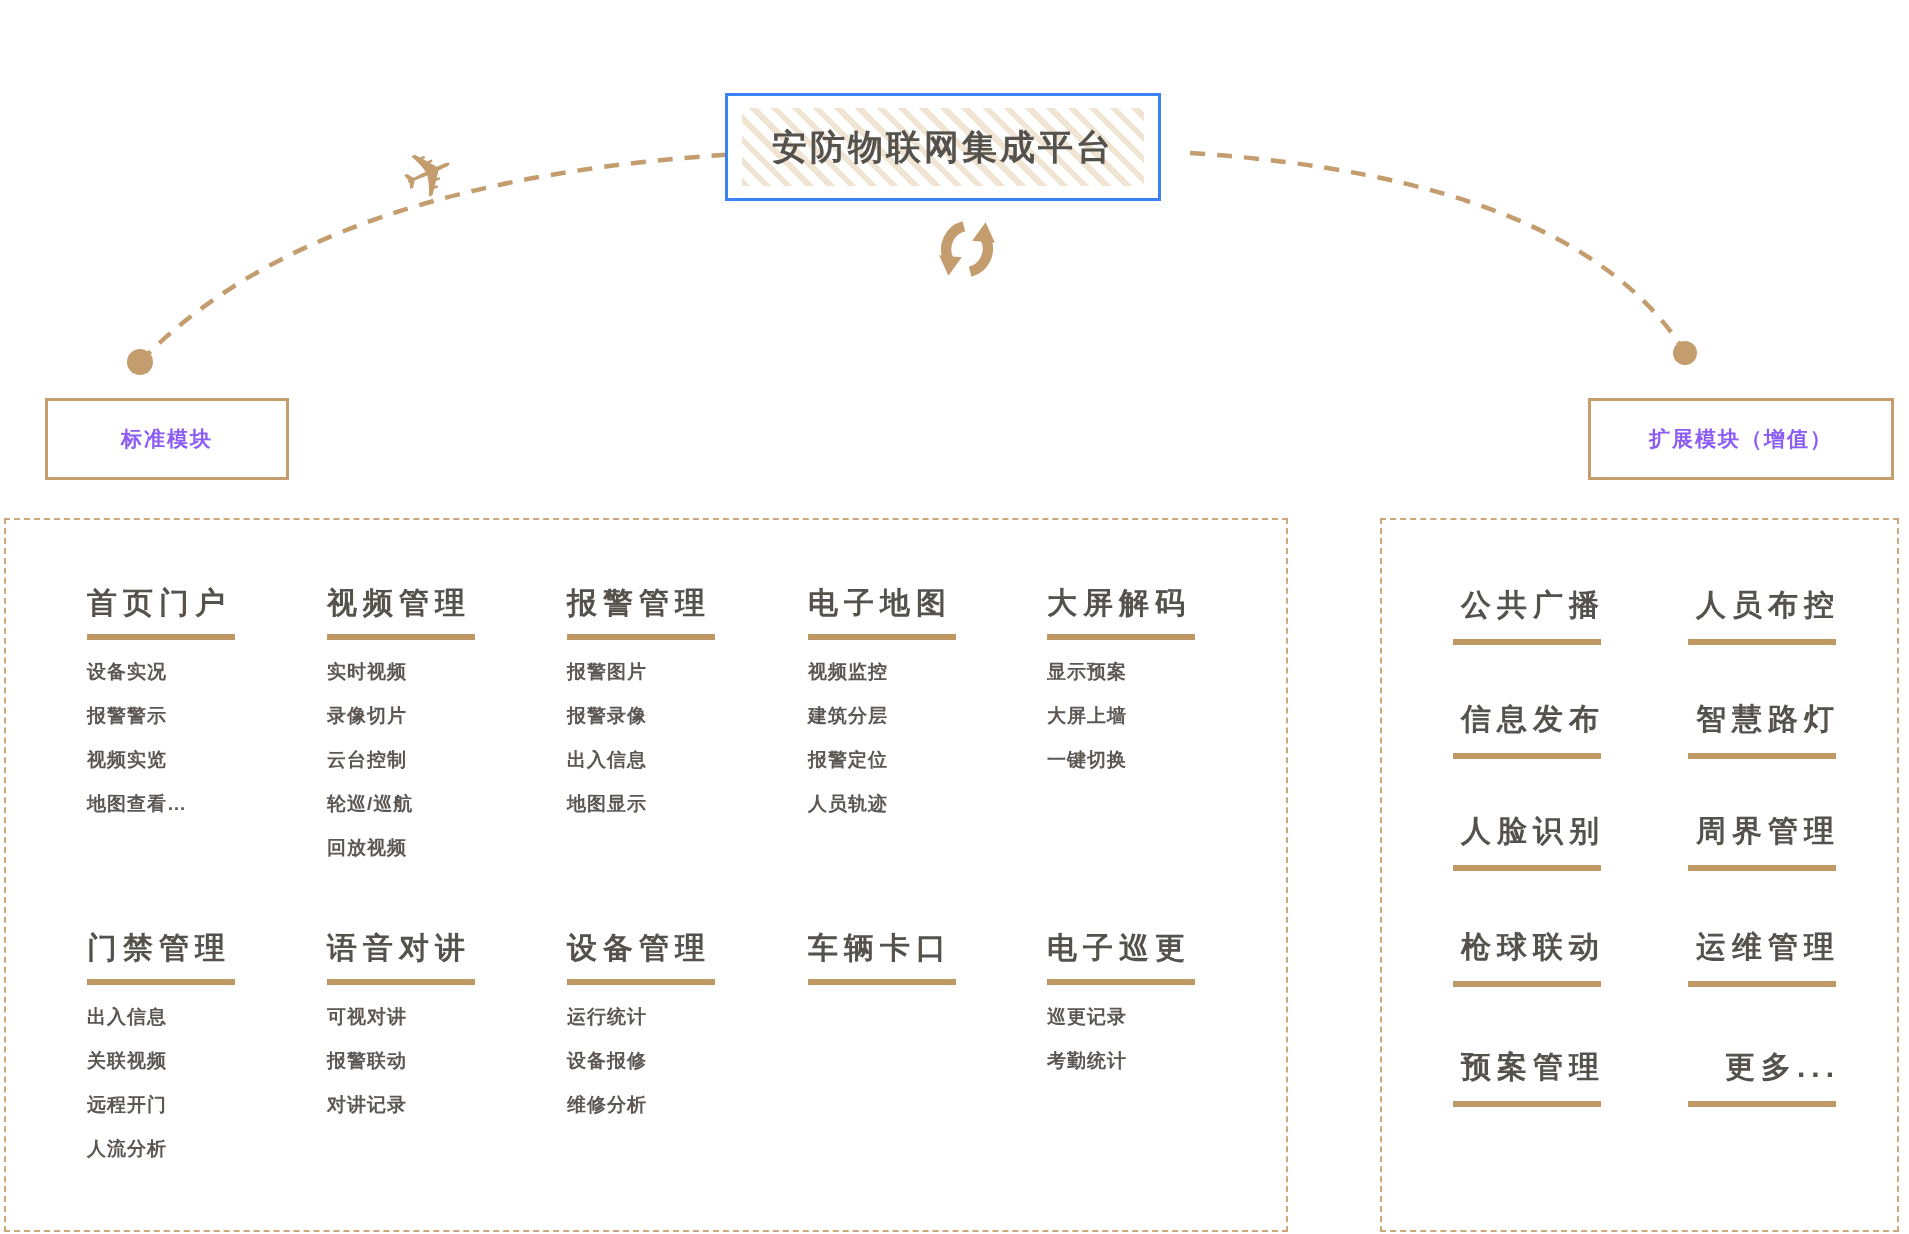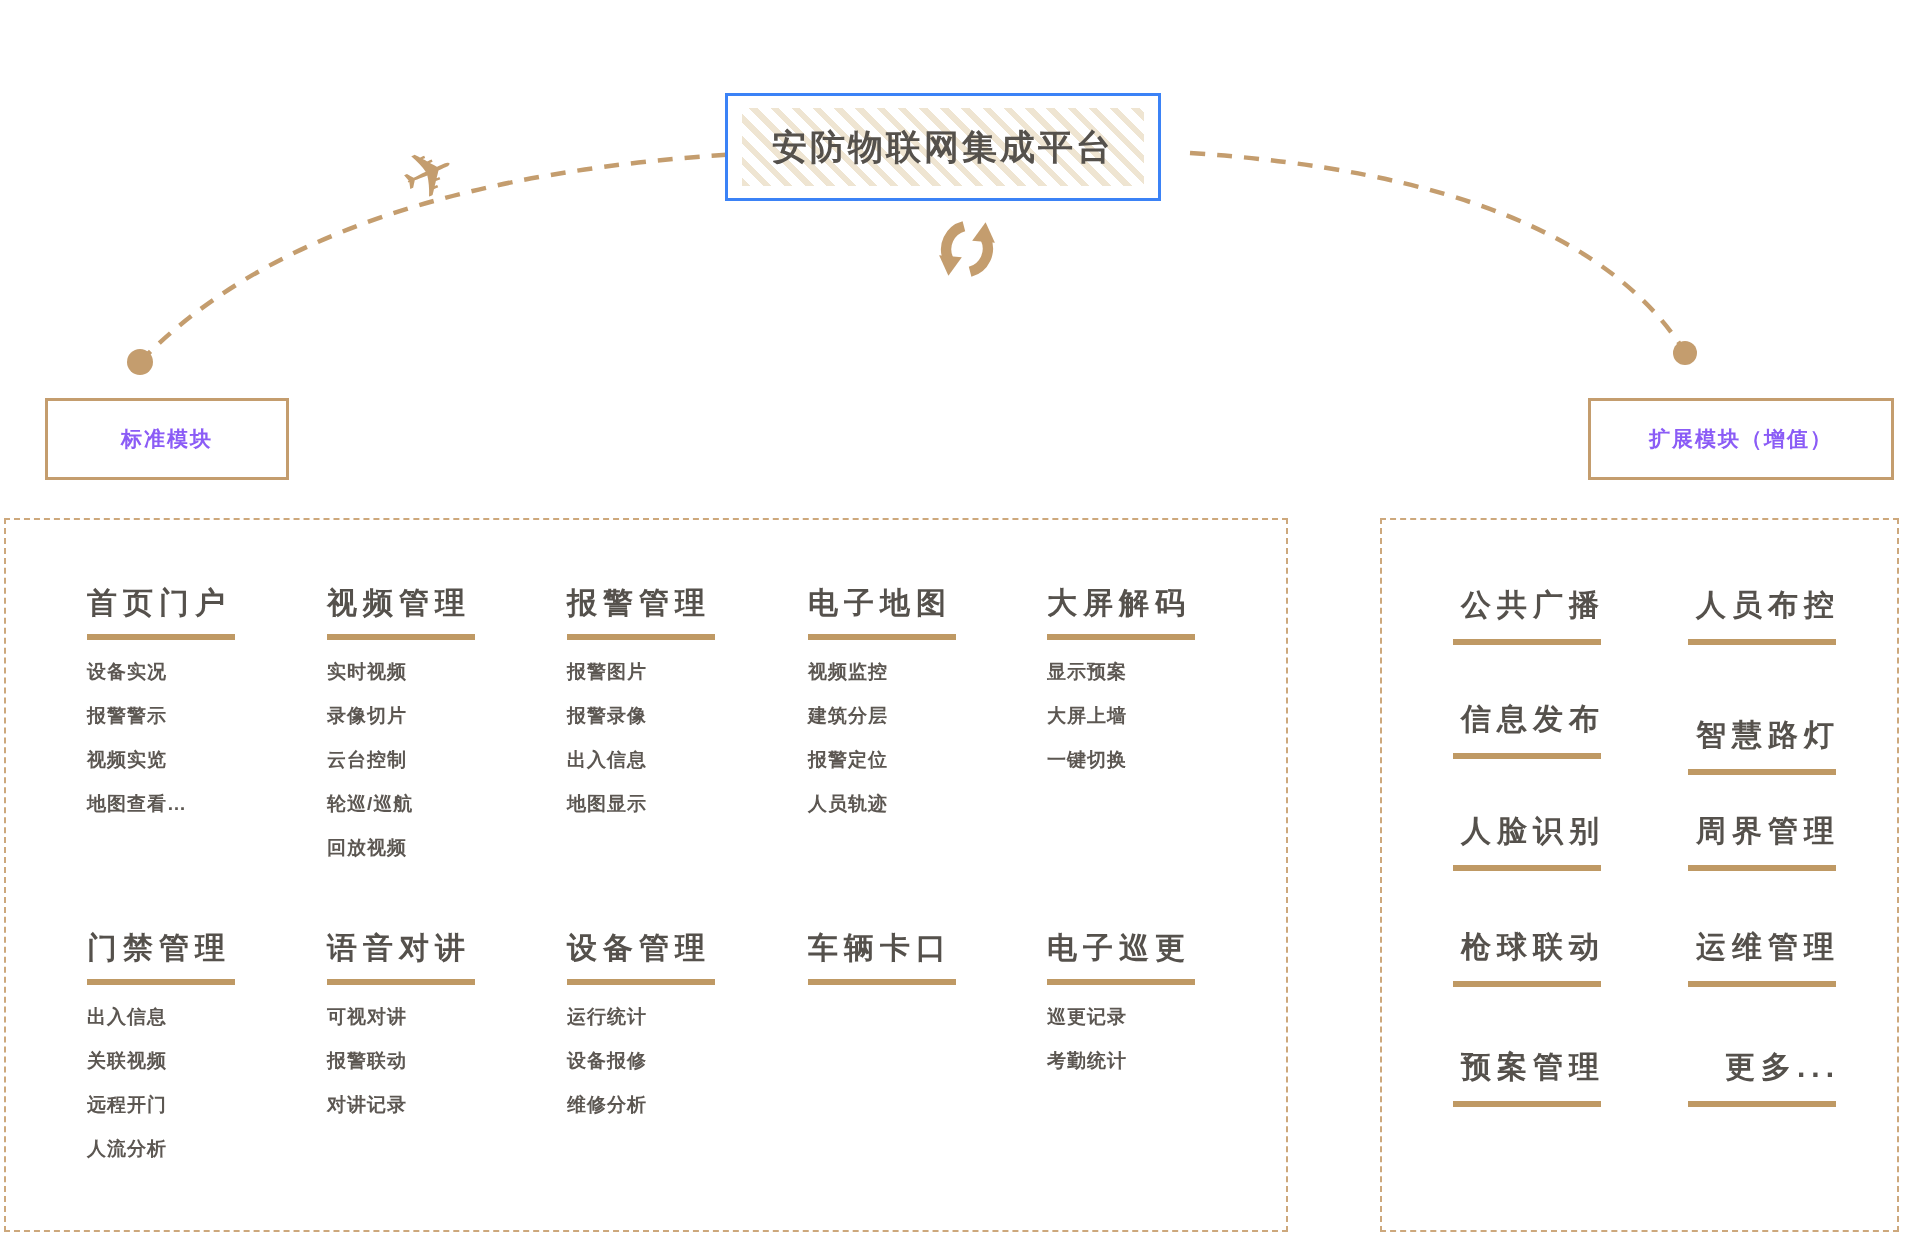--- a/index.html
+++ b/index.html
@@ -207,21 +207,21 @@
   </div>
   <div class="ext" style="left:1449px;top:1048px">
     <div class="ext-label">预案管理</div>
     <div class="rule"></div>
   </div>
 
   <div class="ext" style="left:1684px;top:586px">
     <div class="ext-label">人员布控</div>
     <div class="rule"></div>
   </div>
-  <div class="ext" style="left:1684px;top:716px">
+  <div class="ext" style="left:1684px;top:700px">
     <div class="ext-label">智慧路灯</div>
     <div class="rule"></div>
   </div>
   <div class="ext" style="left:1684px;top:812px">
     <div class="ext-label">周界管理</div>
     <div class="rule"></div>
   </div>
   <div class="ext" style="left:1684px;top:928px">
     <div class="ext-label">运维管理</div>
     <div class="rule"></div>

